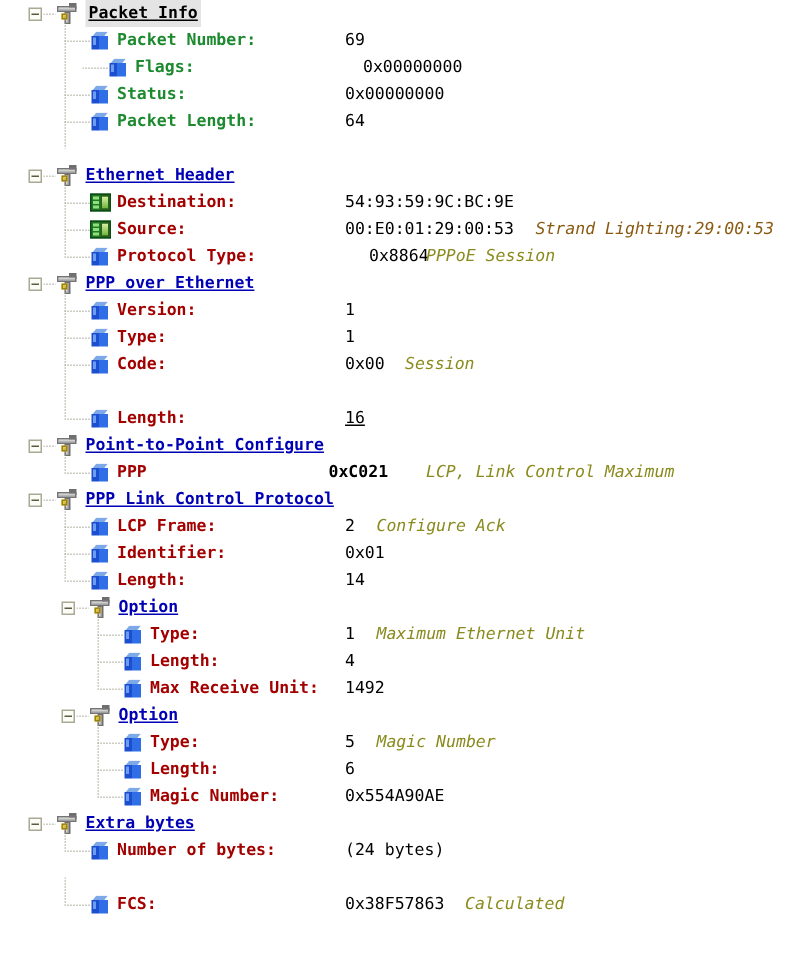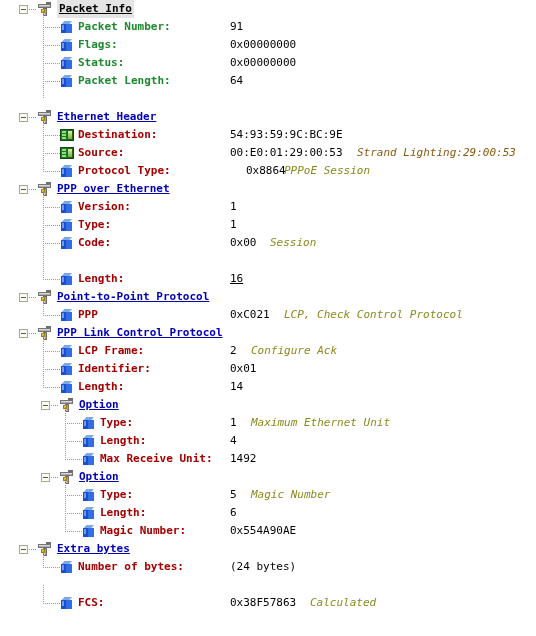--- a/index.html
+++ b/index.html
@@ -159,23 +159,23 @@
     <span class="vline" style="left: 31px; top: 9px; height: 90px; position: absolute; bottom: auto;"></span>
     <div class="row" style="top: 18px; position: absolute; left: 0px; width: 536px;">
       <span class="elbow" style="left: 31px; width: 17px;"></span>
       <span class="cube" style="left: 48px;">
         <span class="top"></span>
         <span class="lf"></span>
         <span class="rt"></span>
         <span class="hl"></span>
       </span>
       <span class="flabel green" style="left: 66px;">Packet Number:</span>
-      <span class="fvalue" style="left: 218px;">91</span>
-    </div>
-    <div class="row" style="top: 36px; position: absolute; left: 0px; width: 468px;">
+      <span class="fvalue" style="left: 218px;">69</span>
+    </div>
+    <div class="row" style="top: 36px; position: absolute; left: 12px; width: 468px;">
       <span class="elbow" style="left: 31px; width: 17px;"></span>
       <span class="cube" style="left: 48px;">
         <span class="top"></span>
         <span class="lf"></span>
         <span class="rt"></span>
         <span class="hl"></span>
       </span>
       <span class="flabel green" style="left: 66px;">Flags:</span>
       <span class="fvalue" style="left: 218px;">0x00000000</span>
     </div>
@@ -309,34 +309,34 @@
     </div>
     <div class="row" style="top: 288px; position: absolute; left: 0px; width: 536px;">
       <span class="exp" style="left: 7px;"></span>
       <span class="expdash" style="left: 17px; width: 8px;"></span>
       <span class="picon" style="left: 25px;">
         <span class="cap"></span>
         <span class="bar"></span>
         <span class="stem"></span>
         <span class="knob"></span>
       </span>
-      <span class="glabel blue" style="left: 45px;">Point-to-Point Protocol</span>
+      <span class="glabel blue" style="left: 45px;">Point-to-Point Configure</span>
     </div>
     <span class="vline" style="left: 31px; top: 297px; height: 18px; position: absolute; bottom: auto;"></span>
     <div class="row" style="top: 306px; position: absolute; left: 0px; width: 536px;">
       <span class="elbow" style="left: 31px; width: 17px;"></span>
       <span class="cube" style="left: 48px;">
         <span class="top"></span>
         <span class="lf"></span>
         <span class="rt"></span>
         <span class="hl"></span>
       </span>
       <span class="flabel red" style="left: 66px;">PPP</span>
-      <span class="fvalue" style="left: 218px;">0xC021</span>
-      <span class="fnote olive" style="left: 272px;">LCP, Check Control Protocol</span>
+      <span class="fvalue" style="left: 207px; font-weight: bold;">0xC021</span>
+      <span class="fnote olive" style="left: 272px;">LCP, Link Control Maximum</span>
     </div>
     <div class="row" style="top: 324px; position: absolute; left: 0px; width: 536px;">
       <span class="exp" style="left: 7px;"></span>
       <span class="expdash" style="left: 17px; width: 8px;"></span>
       <span class="picon" style="left: 25px;">
         <span class="cap"></span>
         <span class="bar"></span>
         <span class="stem"></span>
         <span class="knob"></span>
       </span>

